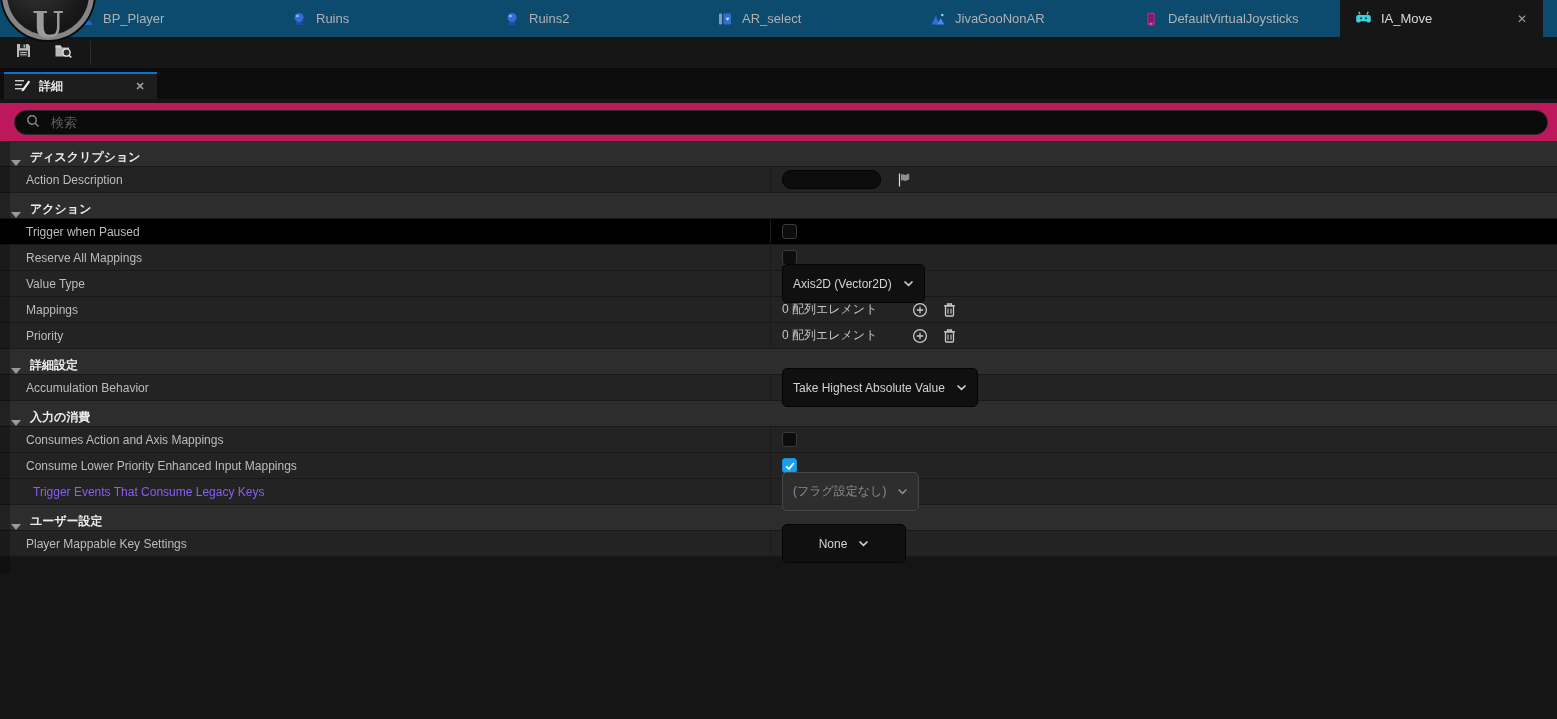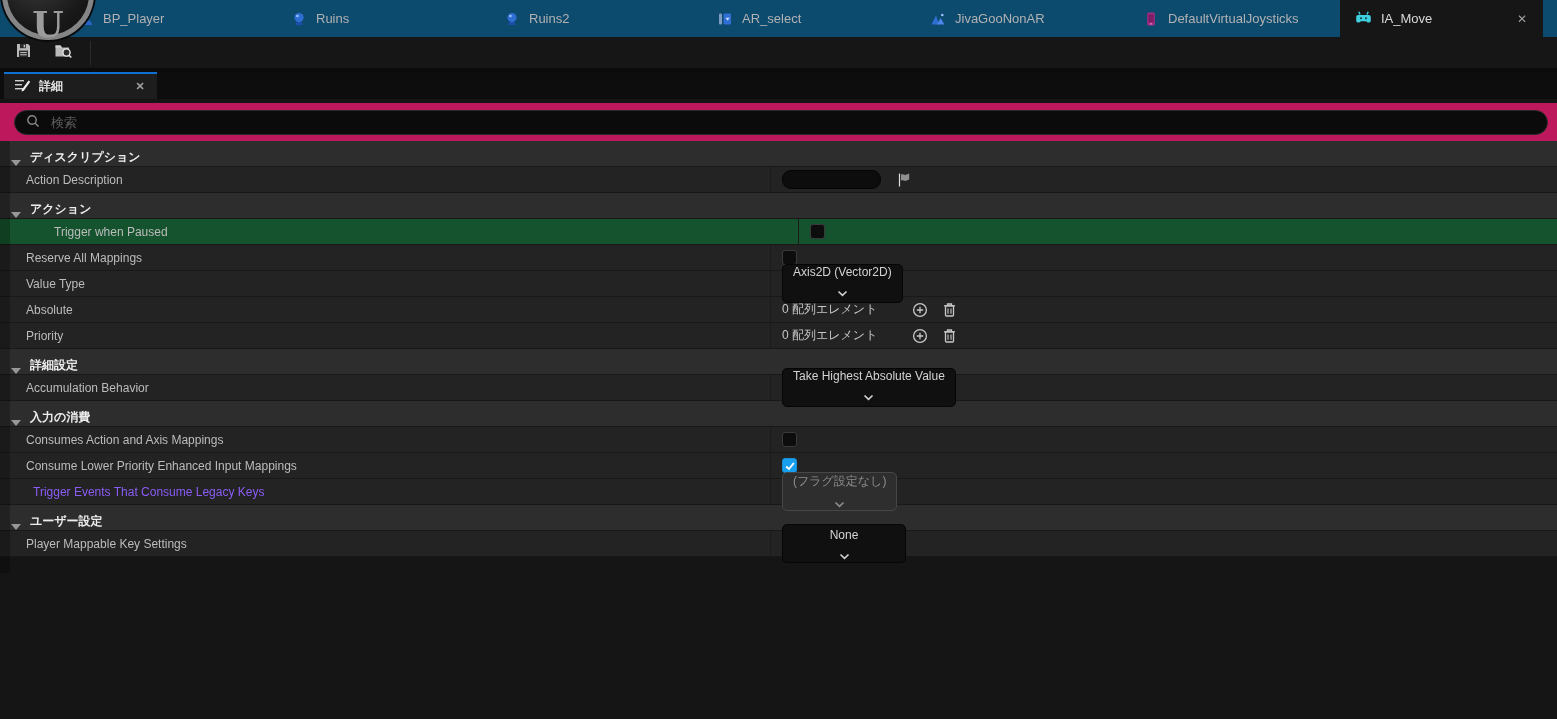--- a/index.html
+++ b/index.html
@@ -59,33 +59,33 @@
     background:rgba(0,0,0,0.25); z-index:5; pointer-events:none; }
 
   .sec { height:26px; background:#2d2d2d; border-bottom:1px solid #181818;
     display:flex; align-items:flex-end; gap:9px; padding-left:11px;
     color:#ededed; font-size:12px; font-weight:bold; }
   .tri { width:0; height:0; border-left:5px solid transparent; border-right:5px solid transparent;
     border-top:6px solid #989898; }
 
   .prow { height:26px; background:#232323; border-bottom:1px solid #181818;
     display:flex; align-items:stretch; font-size:12px; color:#bcbcbc; }
-  .prow.hovered { background:#14532d;padding-left:28px; }
+  .prow.hovered { background:#000000; }
   .prow.disabled .plabel { color:#8b5cf6;padding-left:33px; }
   .plabel { width:770px; display:flex; align-items:center; padding-left:26px; }
   .pvalue { flex:1; display:flex; align-items:center; gap:11px; padding-left:11px;
     border-left:1px solid #1b1b1b; }
 
   .txtinput { width:99px; height:19px; background:#0d0d0d; border:1px solid #050505;
     border-radius:9px; color:#dcdcdc; padding:0 9px; font-size:12px;
     font-family:"Liberation Sans", sans-serif; outline:none; }
 
   .dd { height:39px; background:#101010; border:1px solid #050505; border-radius:5px;
     color:#d3d3d3; font-size:12px; display:inline-flex; align-items:center; gap:11px;
-    padding:0 10px; white-space:nowrap; cursor:default;flex-direction:column; }
+    padding:0 10px; white-space:nowrap; cursor:default; }
   .dd.disabled { background:#2e2e2e; border-color:#474747; color:#8d8d8d; }
 
   .cb { width:15px; height:15px; background:#0d0d0d; border:1px solid #3a3a3a; border-radius:3px;
     display:flex; align-items:center; justify-content:center; }
   .cb.checked { background:#18a0f0; border-color:#1b8fd6; }
 
   .arrtext { min-width:118px; color:#c6c6c6; }
   .ibtn { width:18px; height:18px; display:flex; align-items:center; justify-content:center; }
   .flagbtn { width:18px; height:18px; display:flex; align-items:center; justify-content:center; margin-left:3px; }
 </style>
@@ -263,21 +263,21 @@
     <div class="pvalue">
       <span class="dd">
         <span>Axis2D (Vector2D)</span>
         <svg width="11" height="7" viewBox="0 0 11 7">
             <path d="M1.5 1.5 L5.5 5.3 L9.5 1.5" stroke="currentColor" stroke-width="1.6" fill="none"></path>
           </svg>
       </span>
     </div>
   </div>
   <div class="prow">
-    <div class="plabel">Absolute</div>
+    <div class="plabel">Mappings</div>
     <div class="pvalue">
       <span class="arrtext">0 配列エレメント</span>
       <span class="ibtn">
         <svg width="16" height="16" viewBox="0 0 16 16">
             <circle cx="8" cy="8" r="6.4" fill="none" stroke="#c8c8c8" stroke-width="1.3"></circle>
             <path d="M8 4.8 V11.2 M4.8 8 H11.2" stroke="#c8c8c8" stroke-width="1.3"></path>
           </svg>
       </span>
       <span class="ibtn">
         <svg width="15" height="16" viewBox="0 0 15 16">

